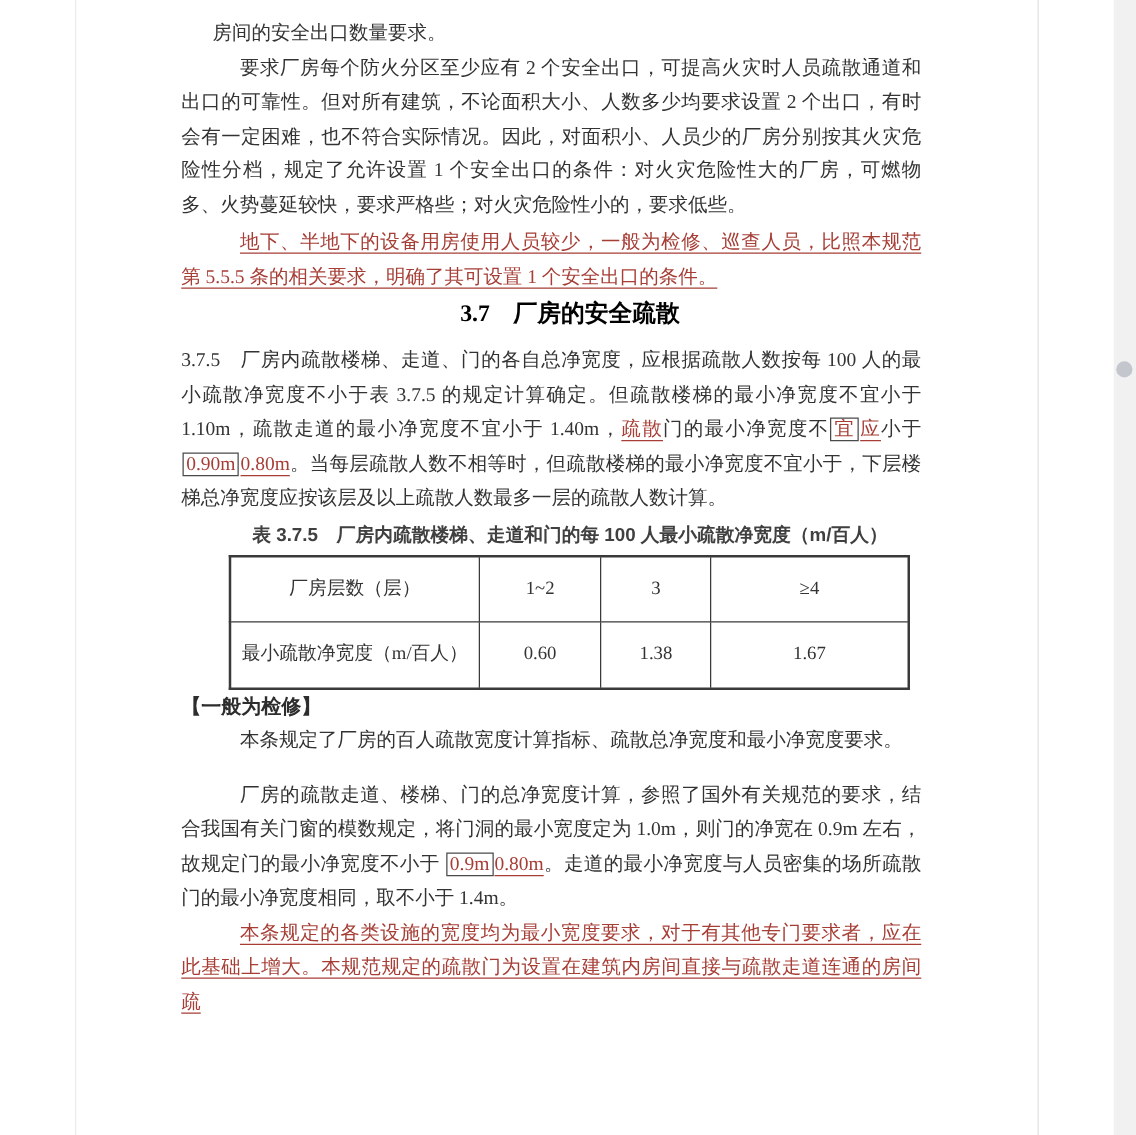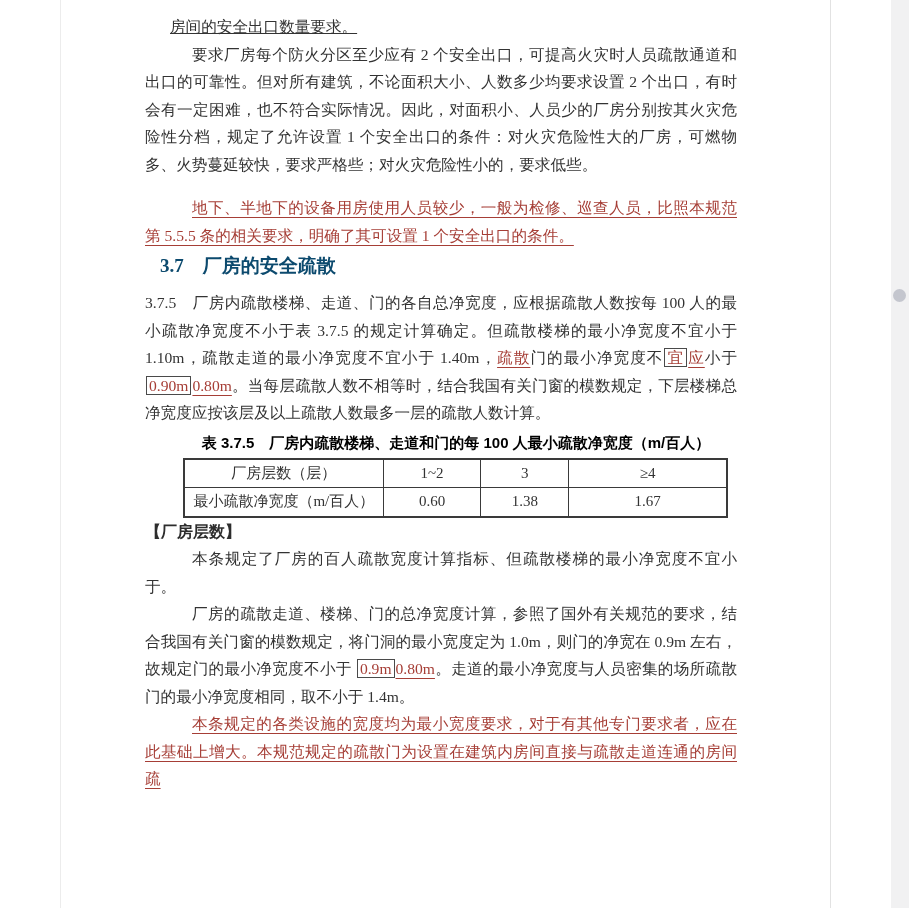--- a/index.html
+++ b/index.html
@@ -22,48 +22,48 @@
   .edge-right{position:absolute;left:830px;top:0;width:1px;height:100%;background:#e2e2e2;}
   .scroll-track{position:absolute;right:0;top:0;width:18px;height:100%;background:var(--scroll_track);}
   .scroll-thumb{position:absolute;left:2px;top:289px;width:13px;height:13px;border-radius:50%;background:var(--scroll_thumb);}
   .content{
     position:absolute;left:145px;top:0;width:592px;
     padding-top:13px;
     font-size:15.6px;line-height:27.5px;
     text-align:justify;
   }
   p{margin:0;}
-  .cont{text-indent:25px;text-decoration:underline;}
+  .cont{text-indent:25px;}
   .ind{text-indent:47px;}
   .red{color:var(--red);text-decoration:underline;text-underline-offset:4px;text-decoration-thickness:1px;}
-  .m-p2{margin-top:16px;}
+  .m-p2{margin-top:2px;}
   .m-p3{margin-top:8px;}
-  .m-p6{margin-top:0;}
+  .m-p6{margin-top:16px;}
   .m-p7{margin-top:3px;}
   h2.sec{
     margin-top:2px;height:30px;line-height:30px;
-    position:relative;left:15px;
-    font-size:19px;font-weight:bold;color:#0c4a6e;
+    text-align:center;position:relative;left:15px;
+    font-size:19px;font-weight:bold;color:#000000;
     font-family:"Liberation Serif","DejaVu Serif",serif;
   }
   .caption{
     margin-top:2px;line-height:27px;
     text-align:center;position:relative;left:15px;
-    font-weight:bold;font-size:15px;color:#000000;
+    font-weight:bold;font-size:15px;color:#404040;
     font-family:"Liberation Sans","DejaVu Sans",sans-serif;
   }
   table.spec{
     margin-top:2px;margin-left:38px;
     width:545px;border-collapse:collapse;
     border:2px solid #3a3a3a;
     font-size:15px;text-align:center;
   }
   table.spec td{
     border:1px solid #3a3a3a;
-    height:28px;padding:0 4px;
+    height:28px;padding:12px 4px;
     text-indent:0;
   }
   .notes-heading{
     font-weight:bold;font-size:16px;line-height:27.5px;color:#2d2d2d;
     font-family:"Liberation Sans","DejaVu Sans",sans-serif;
   }
   
   .ru{color:var(--red);text-decoration:underline;text-underline-offset:4px;text-decoration-thickness:1px;}
   .rb{
     color:var(--red);
@@ -85,21 +85,21 @@
   <div class="content">
 
     <p class="cont">房间的安全出口数量要求。</p>
 
     <p class="ind">要求厂房每个防火分区至少应有 2 个安全出口，可提高火灾时人员疏散通道和出口的可靠性。但对所有建筑，不论面积大小、人数多少均要求设置 2 个出口，有时会有一定困难，也不符合实际情况。因此，对面积小、人员少的厂房分别按其火灾危险性分档，规定了允许设置 1 个安全出口的条件：对火灾危险性大的厂房，可燃物多、火势蔓延较快，要求严格些；对火灾危险性小的，要求低些。</p>
 
     <p class="ind red m-p2">地下、半地下的设备用房使用人员较少，一般为检修、巡查人员，比照本规范第 5.5.5 条的相关要求，明确了其可设置 1 个安全出口的条件。</p>
 
     <h2 class="sec">3.7　厂房的安全疏散</h2>
 
-    <p class="m-p3"><span>3.7.5　厂房内疏散楼梯、走道、门的各自总净宽度，应根据疏散人数按每 100 人的最小疏散净宽度不小于表 3.7.5 的规定计算确定。但疏散楼梯的最小净宽度不宜小于 1.10m，疏散走道的最小净宽度不宜小于 1.40m，</span><span class="ru">疏散</span><span>门的最小净宽度不</span><span class="rb">宜</span><span class="ru">应</span><span>小于</span><span class="rb">0.90m</span><span class="ru">0.80m</span><span>。当每层疏散人数不相等时，结合我国有关门窗的模数规定，下层楼梯总净宽度应按该层及以上疏散人数最多一层的疏散人数计算。</span></p>
+    <p class="m-p3"><span>3.7.5　厂房内疏散楼梯、走道、门的各自总净宽度，应根据疏散人数按每 100 人的最小疏散净宽度不小于表 3.7.5 的规定计算确定。但疏散楼梯的最小净宽度不宜小于 1.10m，疏散走道的最小净宽度不宜小于 1.40m，</span><span class="ru">疏散</span><span>门的最小净宽度不</span><span class="rb">宜</span><span class="ru">应</span><span>小于</span><span class="rb">0.90m</span><span class="ru">0.80m</span><span>。当每层疏散人数不相等时，但疏散楼梯的最小净宽度不宜小于，下层楼梯总净宽度应按该层及以上疏散人数最多一层的疏散人数计算。</span></p>
 
     <div class="caption">表 3.7.5　厂房内疏散楼梯、走道和门的每 100 人最小疏散净宽度（m/百人）</div>
 
     <table class="spec">
       <colgroup>
         <col style="width:200px">
         <col style="width:98px">
         <col style="width:88px">
         <col style="width:159px">
       </colgroup>
@@ -113,23 +113,23 @@
         <tr>
           <td>最小疏散净宽度（m/百人）</td>
           <td>0.60</td>
           <td>1.38</td>
           <td>1.67</td>
         </tr>
       </tbody>
     </table>
 
 
-    <div class="notes-heading">【厂房层数】</div>
+    <div class="notes-heading">【一般为检修】</div>
 
-    <p class="ind">本条规定了厂房的百人疏散宽度计算指标、但疏散楼梯的最小净宽度不宜小于。</p>
+    <p class="ind">本条规定了厂房的百人疏散宽度计算指标、疏散总净宽度和最小净宽度要求。</p>
 
     <p class="ind m-p6"><span>厂房的疏散走道、楼梯、门的总净宽度计算，参照了国外有关规范的要求，结合我国有关门窗的模数规定，将门洞的最小宽度定为 1.0m，则门的净宽在 0.9m 左右，故规定门的最小净宽度不小于 </span><span class="rb">0.9m</span><span class="ru">0.80m</span><span>。走道的最小净宽度与人员密集的场所疏散门的最小净宽度相同，取不小于 1.4m。</span></p>
 
 
     <p class="ind red">本条规定的各类设施的宽度均为最小宽度要求，对于有其他专门要求者，应在此基础上增大。本规范规定的疏散门为设置在建筑内房间直接与疏散走道连通的房间疏</p>
 
   </div>
 </div>
 
 </body></html>

